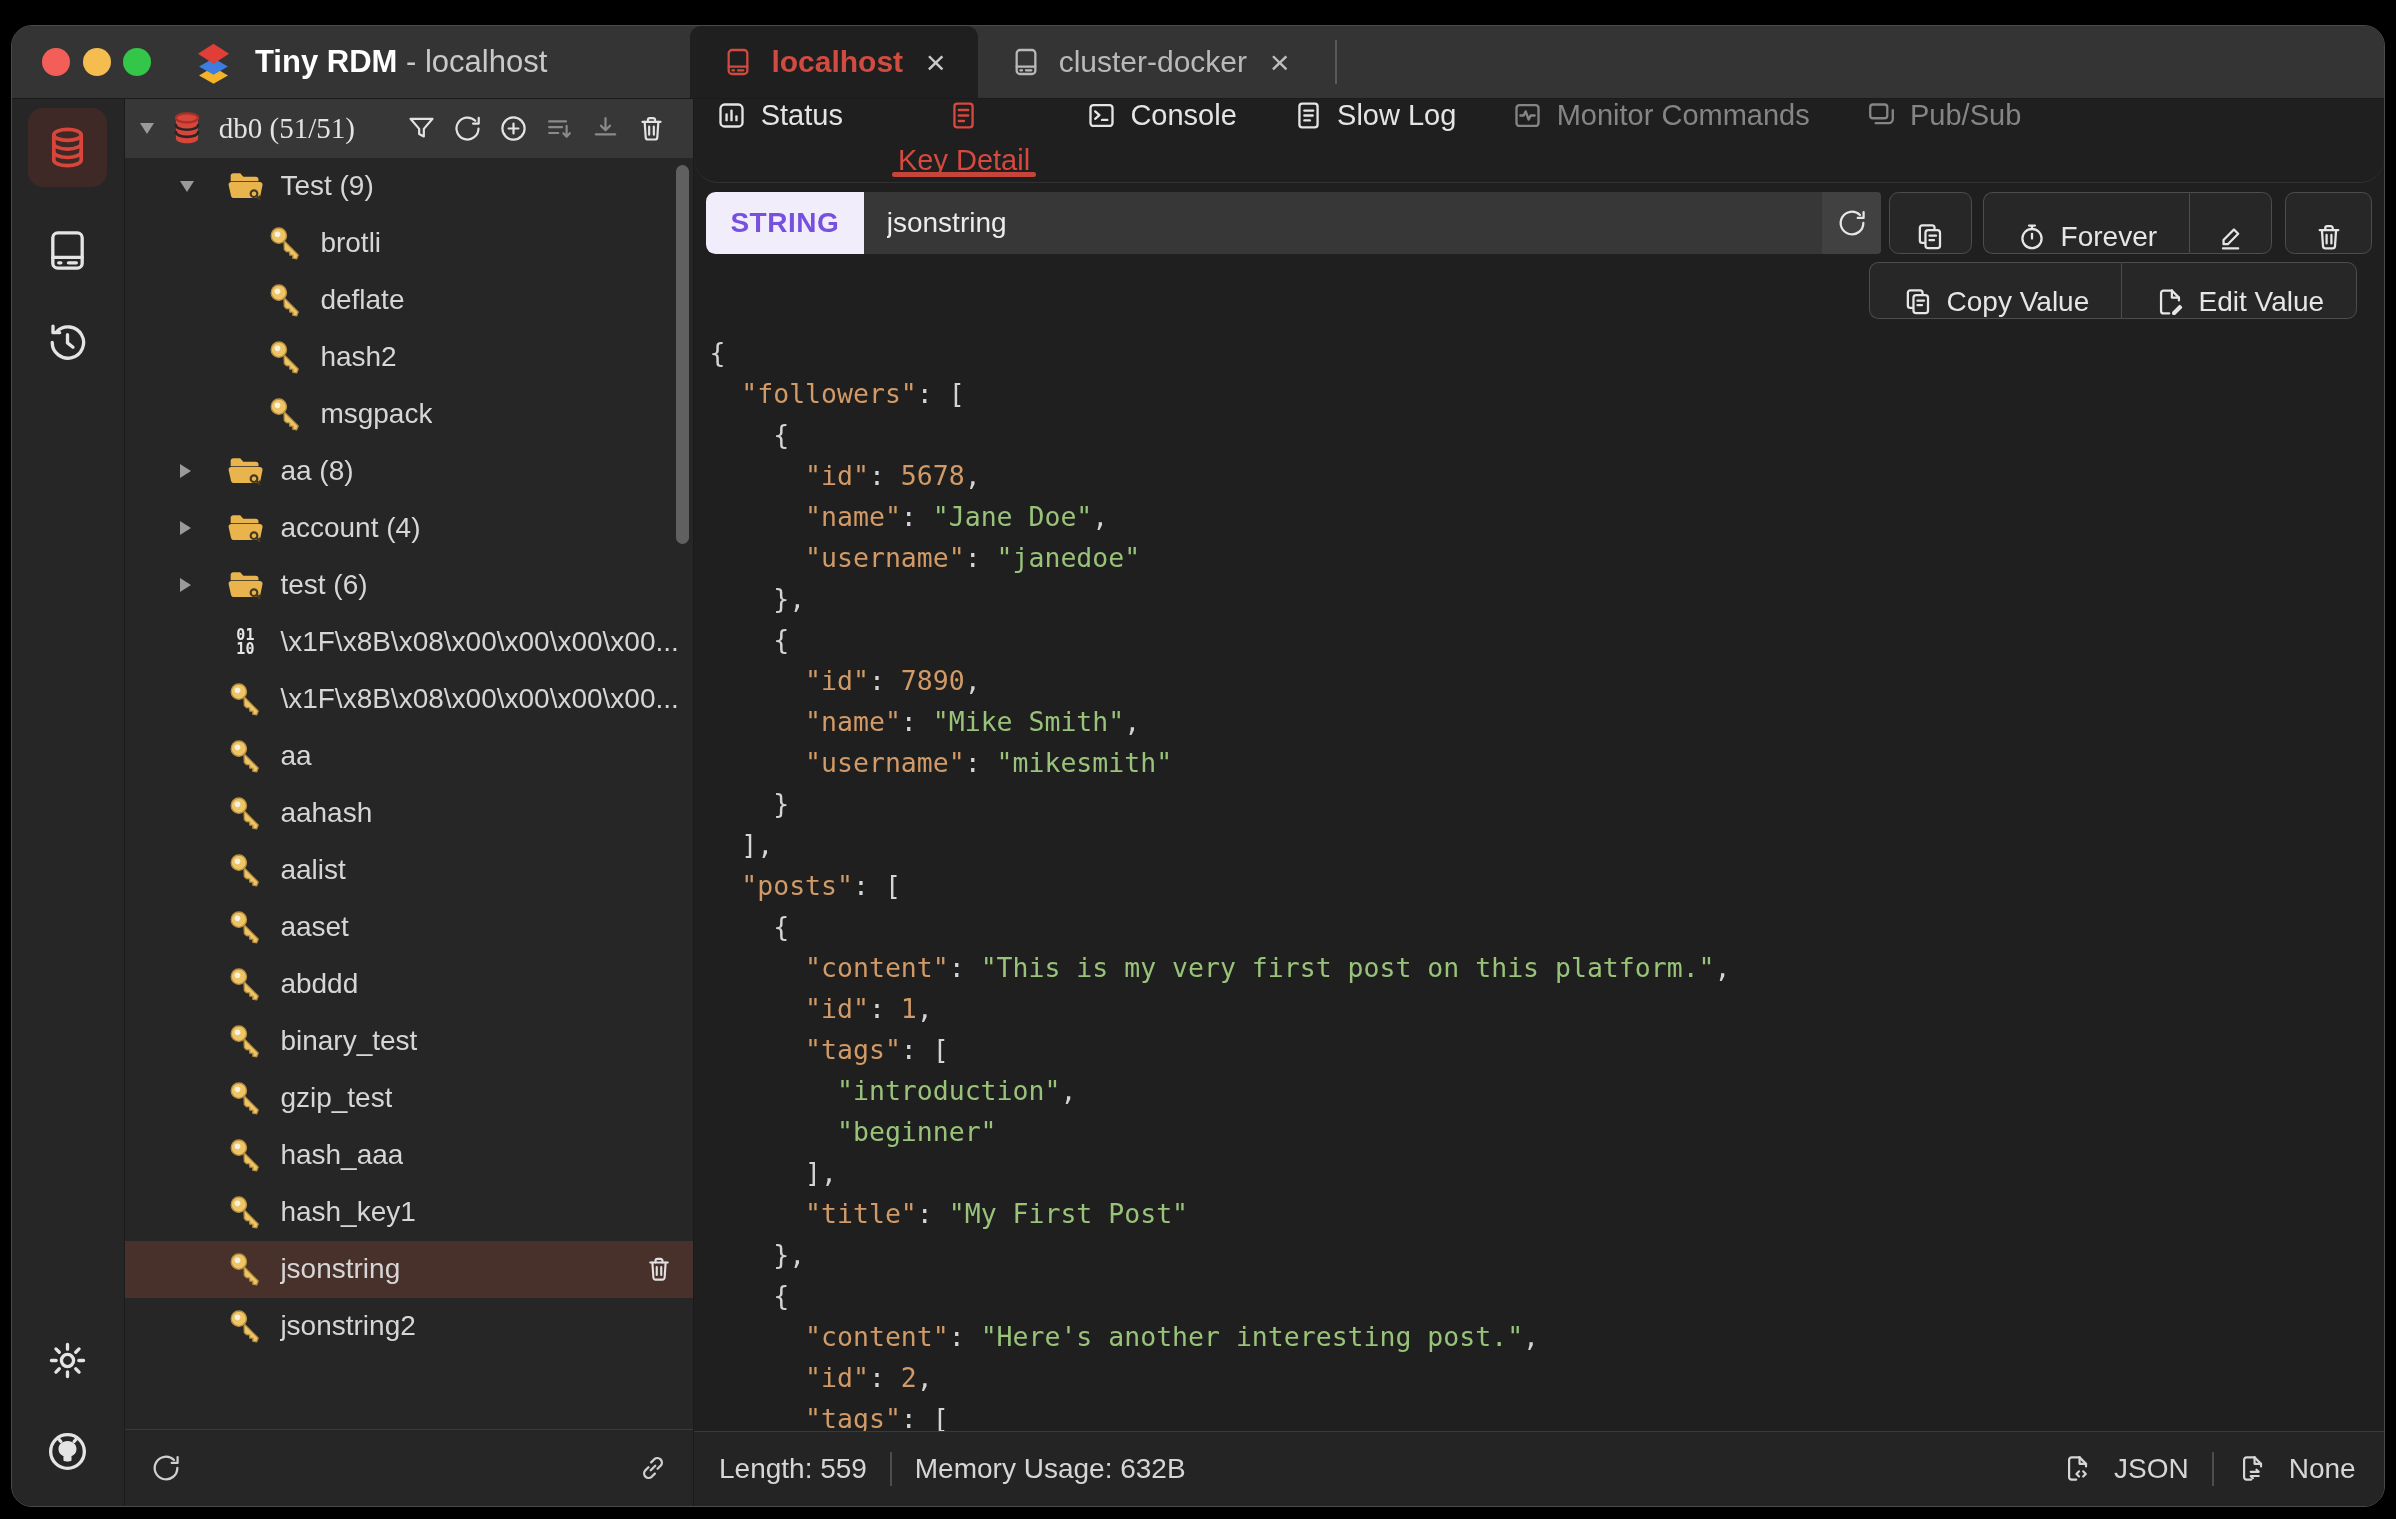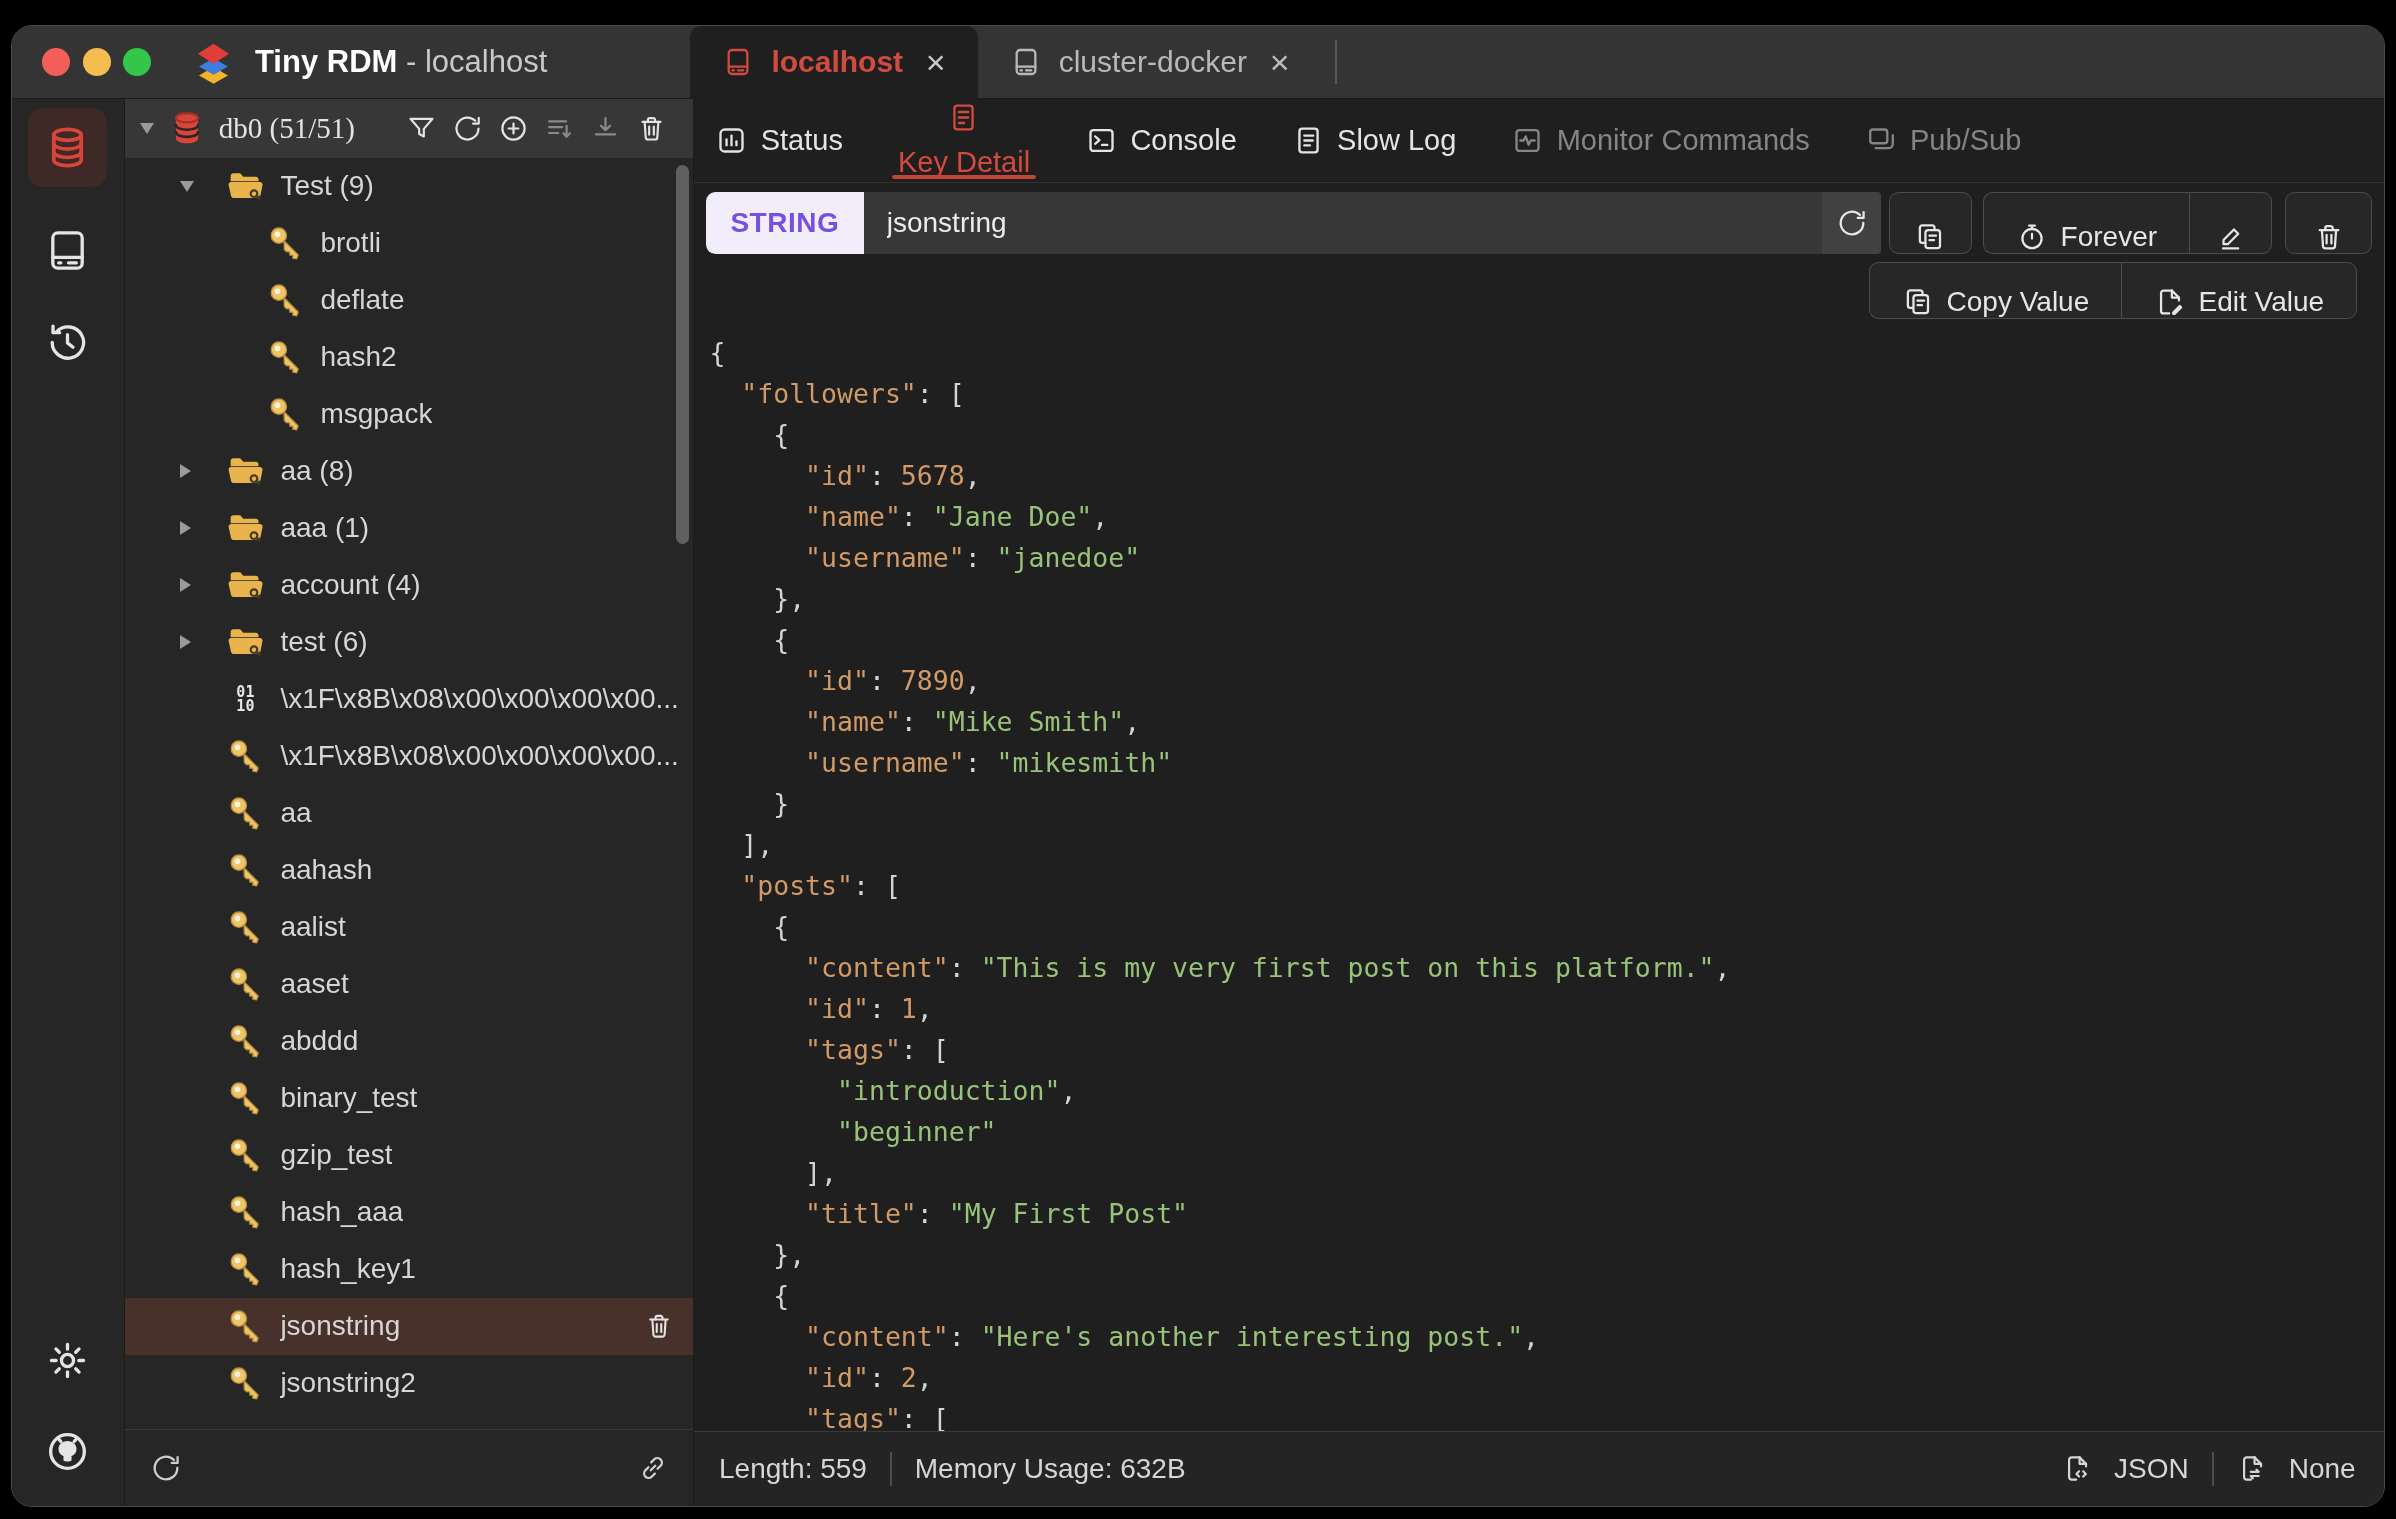--- a/index.html
+++ b/index.html
@@ -48,21 +48,21 @@
   .tlabel{overflow:hidden;}
   .row-trash{margin-left:auto;margin-right:19px;color:#e2e2e2;}
   .row-trash svg{width:30px;height:30px;}
   .bin-ico{font-family:"DejaVu Sans Mono",monospace;font-size:15px;font-weight:bold;line-height:14px;color:#e6e6e6;display:block;text-align:center;}
   .tree-scroll{position:absolute;right:4.7px;top:7.6px;width:12.3px;height:379px;background:rgba(255,255,255,.27);border-radius:6.6px;}
   .tree-footer{height:76px;border-top:1.9px solid #3a3a3a;background:#262626;display:flex;align-items:center;padding:0 24.6px;color:#d0d0d0;flex:none;}
   .tree-footer .ico svg{width:32px;height:32px;}
   .tree-footer .spacer{flex:1;}
   
   .content{flex:1;background:#1f1f1f;display:flex;flex-direction:column;min-width:0;}
-  .main-tabs{height:83px;border-bottom:1.9px solid #313131;display:flex;align-items:center;padding-left:21px;gap:55px;flex:none;}
+  .main-tabs{height:83px;border-bottom:1.9px solid #313131;display:flex;align-items:flex-start;padding-left:21px;gap:55px;flex:none;border-radius:24px;}
   .mtab{display:flex;align-items:center;gap:12.3px;font-size:29px;color:#e4e4e4;position:relative;}
   .mtab .ico svg{width:33px;height:33px;}
   .mtab.active{color:#d5493e;flex-direction:column;}
   .mtab.active::after{content:"";position:absolute;left:-5.7px;right:-5.7px;bottom:0;height:4.7px;background:#c6443a;border-radius:2.8px;}
   .mtab.dim{color:#858585;}
   .key-row{display:flex;align-items:center;margin:9.5px 11.4px 0 11.4px;height:62px;flex:none;}
   .type-badge{height:62px;display:flex;align-items:center;padding:0 24.6px;background:#f1edfa;color:#7850e0;
               font-weight:bold;font-size:28px;border-radius:9.5px 0 0 9.5px;letter-spacing:0.5px;flex:none;}
   .key-input{flex:1;height:62px;background:#373737;border:none;color:#ececec;font-size:28px;padding:0 23px;
              font-family:"Liberation Sans",sans-serif;border-radius:0;min-width:0;outline:none;}
@@ -322,34 +322,20 @@
               <div class="caret-right"></div>
             </span>
             <span class="ticon">
               <svg viewBox="0 0 24 24">
                 <path class="f" style="fill:#e9b44c" d="M3.4 5.9c0-.9.7-1.6 1.6-1.6h4.1l1.9 2.2h7.5c.9 0 1.6.7 1.6 1.6v1.1H3.4z"></path>
                 <path class="f" style="fill:#e9b44c" d="M3.1 9.6h17.8c1 0 1.8.9 1.6 1.9l-1.3 6.3c-.2.8-.9 1.4-1.7 1.4H5.3c-.8 0-1.5-.6-1.7-1.4L2.2 11.5c-.2-1 .5-1.9 1.5-1.9z"></path>
                 <circle cx="17.4" cy="16.6" r="2" style="stroke:#443a24;stroke-width:1.3"></circle>
                 <path d="M18.8 18l1.9 1.9M19.9 19.1l.9-.8" style="stroke:#443a24;stroke-width:1.3"></path>
               </svg>
             </span>
-            <span class="tlabel">aaa (1)</span>
-          </div>
-          <div class="trow">
-            <span class="caret-box">
-              <div class="caret-right"></div>
-            </span>
-            <span class="ticon">
-              <svg viewBox="0 0 24 24">
-                <path class="f" style="fill:#e9b44c" d="M3.4 5.9c0-.9.7-1.6 1.6-1.6h4.1l1.9 2.2h7.5c.9 0 1.6.7 1.6 1.6v1.1H3.4z"></path>
-                <path class="f" style="fill:#e9b44c" d="M3.1 9.6h17.8c1 0 1.8.9 1.6 1.9l-1.3 6.3c-.2.8-.9 1.4-1.7 1.4H5.3c-.8 0-1.5-.6-1.7-1.4L2.2 11.5c-.2-1 .5-1.9 1.5-1.9z"></path>
-                <circle cx="17.4" cy="16.6" r="2" style="stroke:#443a24;stroke-width:1.3"></circle>
-                <path d="M18.8 18l1.9 1.9M19.9 19.1l.9-.8" style="stroke:#443a24;stroke-width:1.3"></path>
-              </svg>
-            </span>
             <span class="tlabel">account (4)</span>
           </div>
           <div class="trow">
             <span class="caret-box">
               <div class="caret-right"></div>
             </span>
             <span class="ticon">
               <svg viewBox="0 0 24 24">
                 <path class="f" style="fill:#e9b44c" d="M3.4 5.9c0-.9.7-1.6 1.6-1.6h4.1l1.9 2.2h7.5c.9 0 1.6.7 1.6 1.6v1.1H3.4z"></path>
                 <path class="f" style="fill:#e9b44c" d="M3.1 9.6h17.8c1 0 1.8.9 1.6 1.9l-1.3 6.3c-.2.8-.9 1.4-1.7 1.4H5.3c-.8 0-1.5-.6-1.7-1.4L2.2 11.5c-.2-1 .5-1.9 1.5-1.9z"></path>

